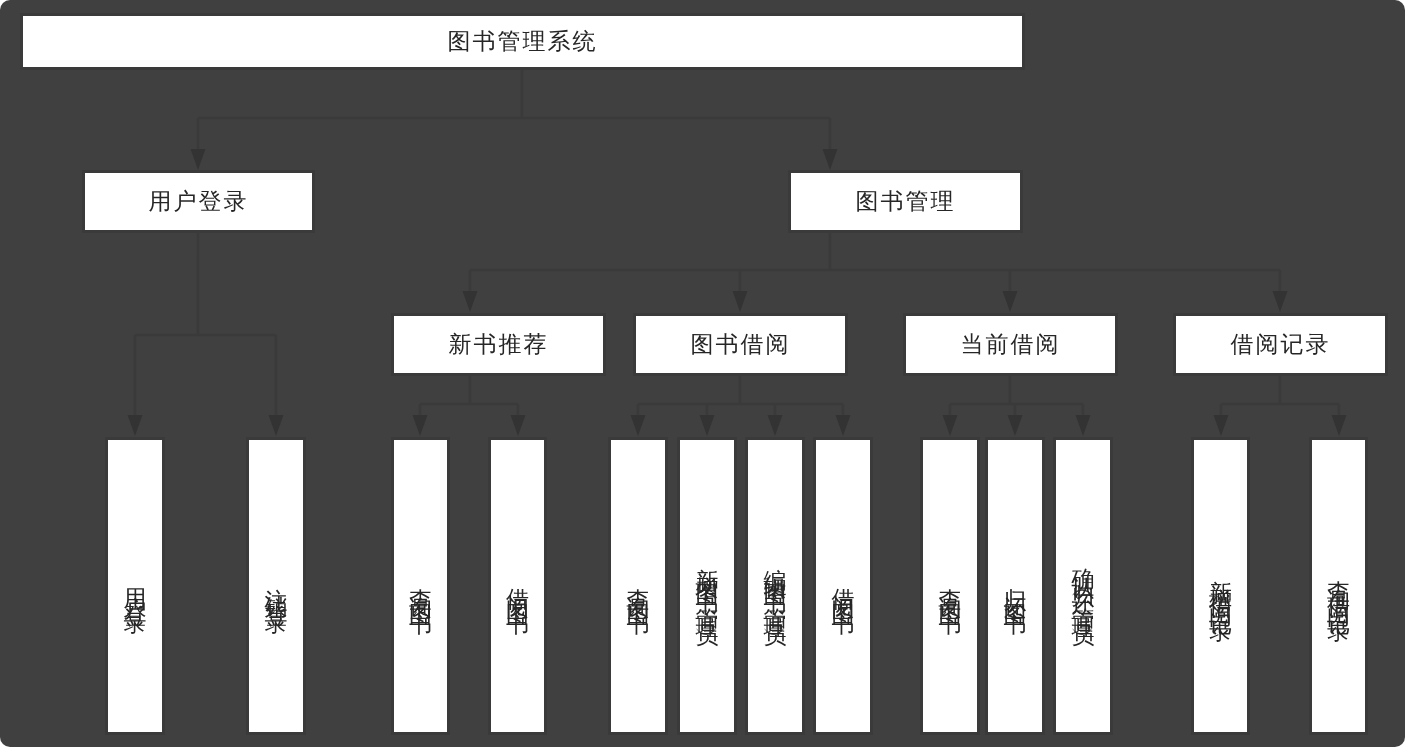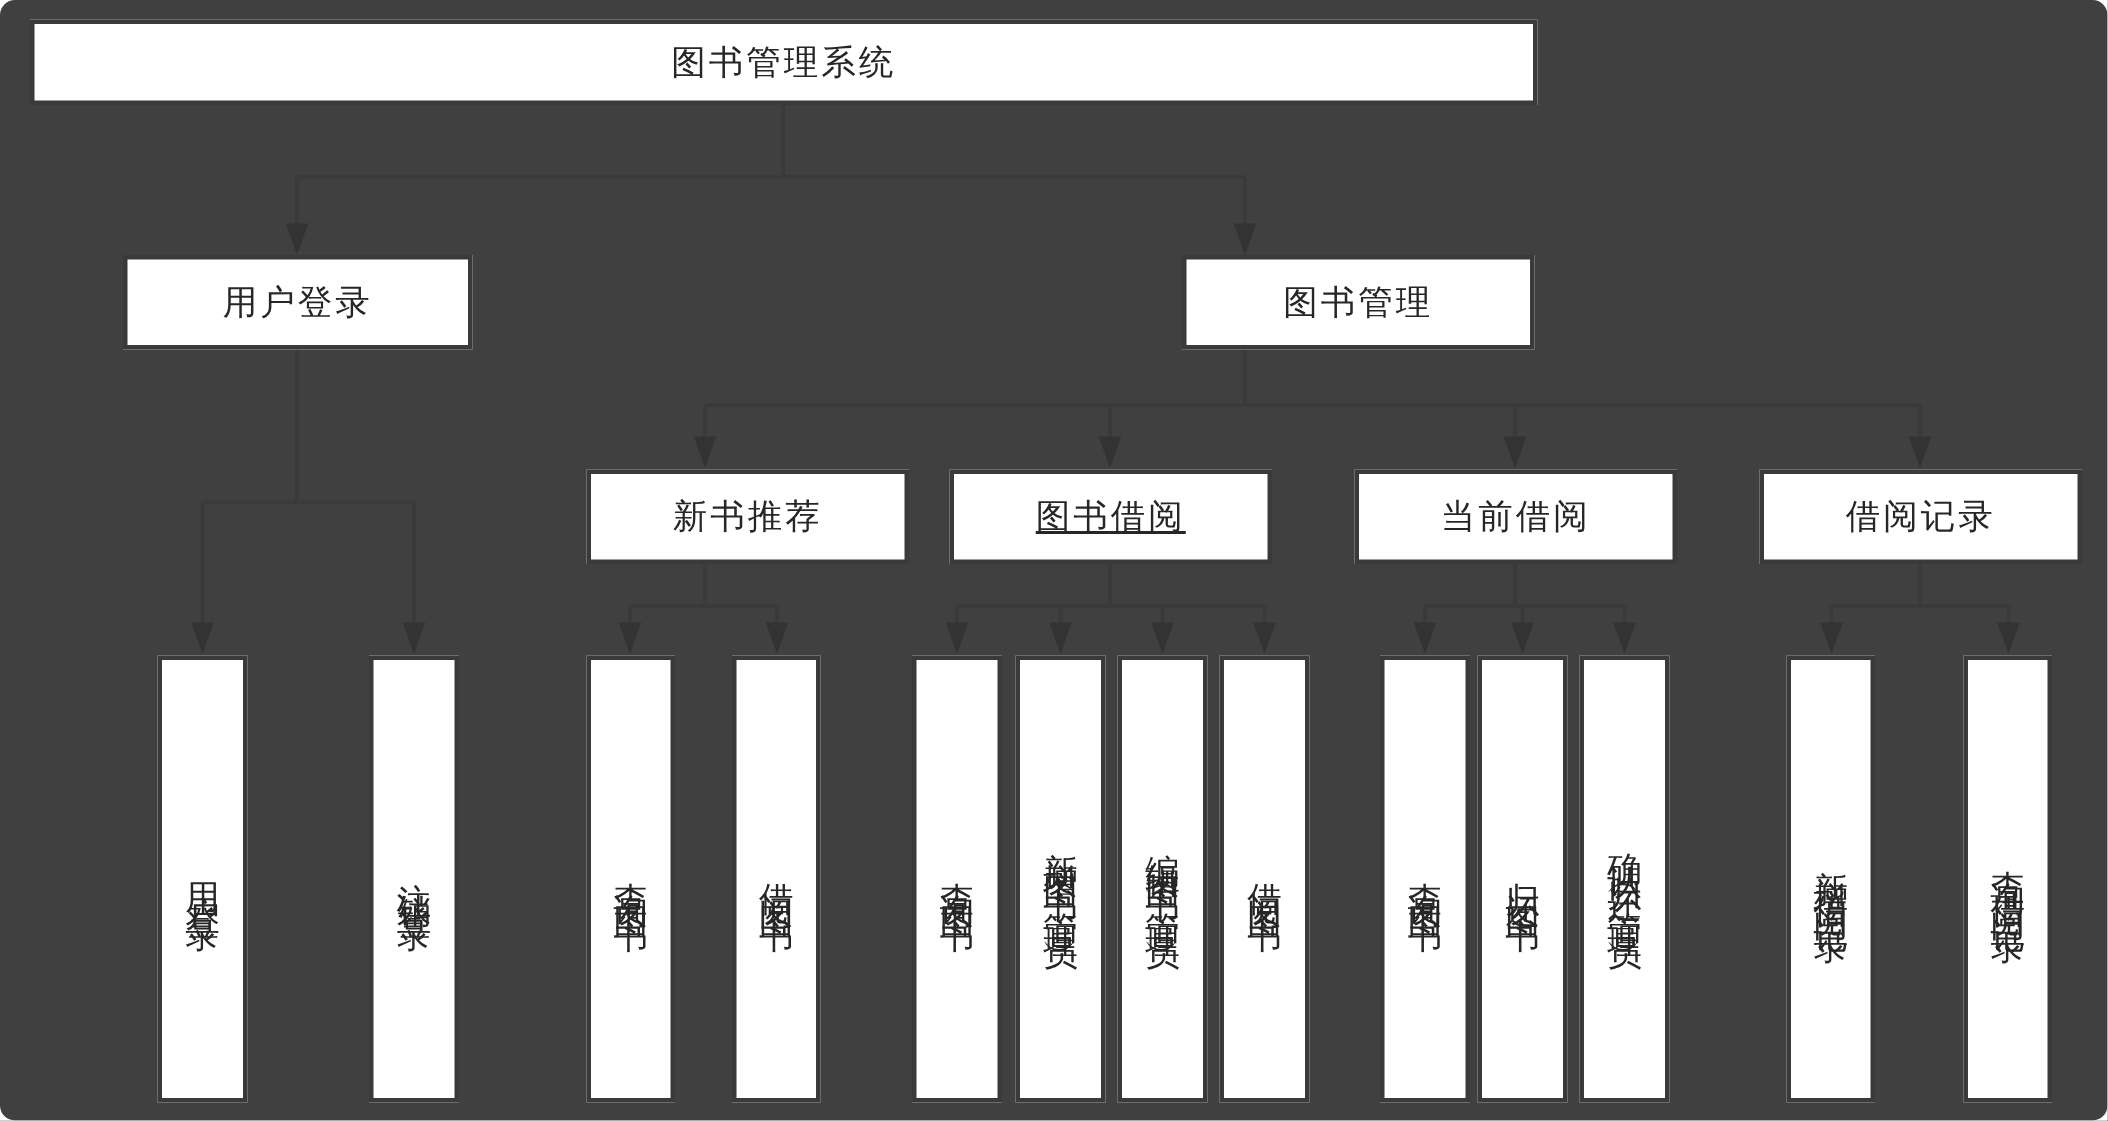--- a/index.html
+++ b/index.html
@@ -112,21 +112,21 @@
   <div class="box" style="left:82px; top:170px; width:233px; height:63px;">
     <span class="h-label">用户登录</span>
   </div>
   <div class="box" style="left:740px; top:170px; width:235px; height:63px;margin-left:48px;">
     <span class="h-label">图书管理</span>
   </div>
 
   <div class="box" style="left:363px; top:313px; width:215px; height:63px;margin-left:28px;">
     <span class="h-label">新书推荐</span>
   </div>
-  <div class="box" style="left:633px; top:313px; width:215px; height:63px;text-decoration:underline;">
+  <div class="box" style="left:633px; top:313px; width:215px; height:63px;">
     <span class="h-label">图书借阅</span>
   </div>
   <div class="box" style="left:903px; top:313px; width:215px; height:63px;">
     <span class="h-label">当前借阅</span>
   </div>
   <div class="box" style="left:1173px; top:313px; width:215px; height:63px;">
     <span class="h-label">借阅记录</span>
   </div>
 
   <div class="box" style="left:105px; top:437px; width:60px; height:298px;">

